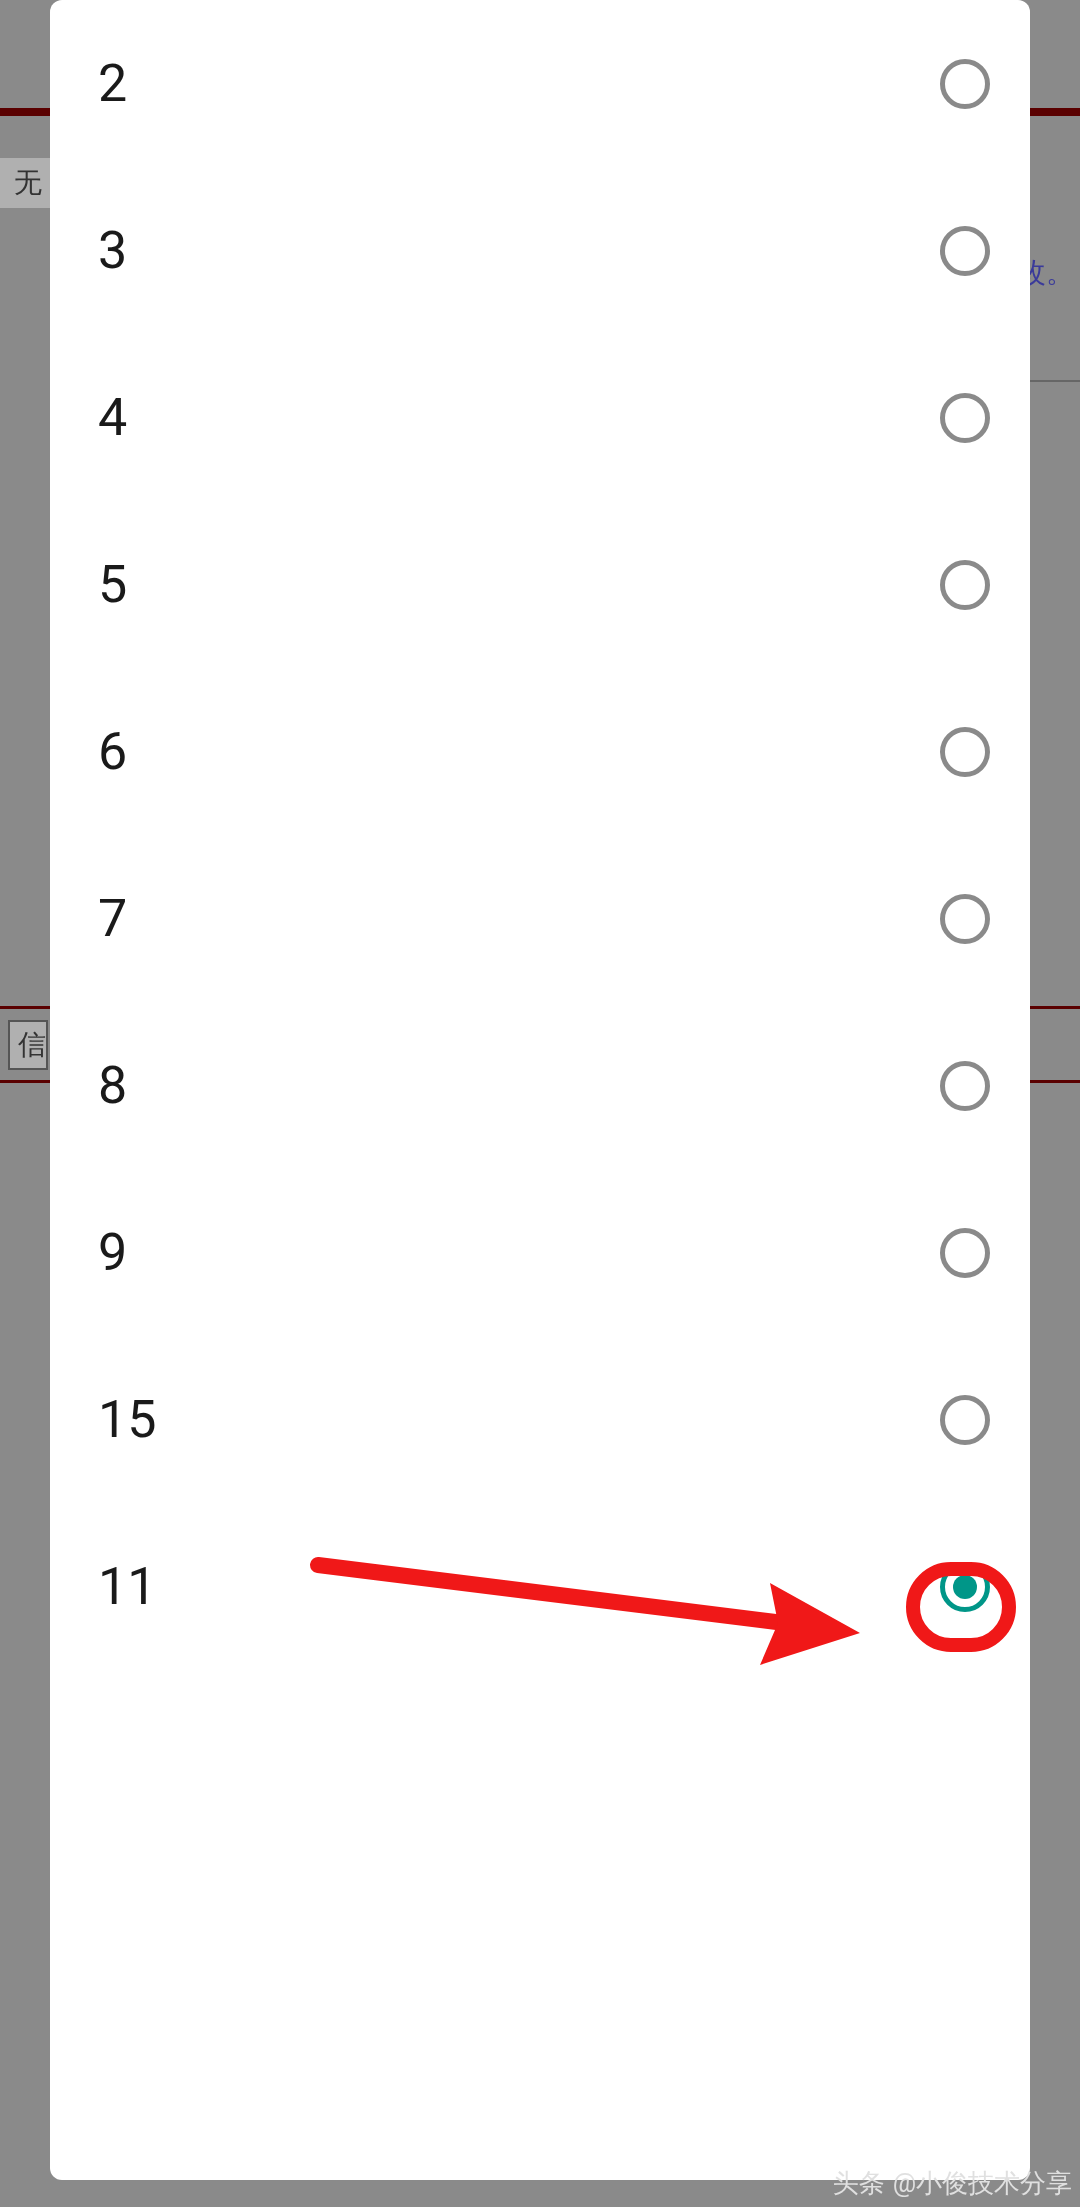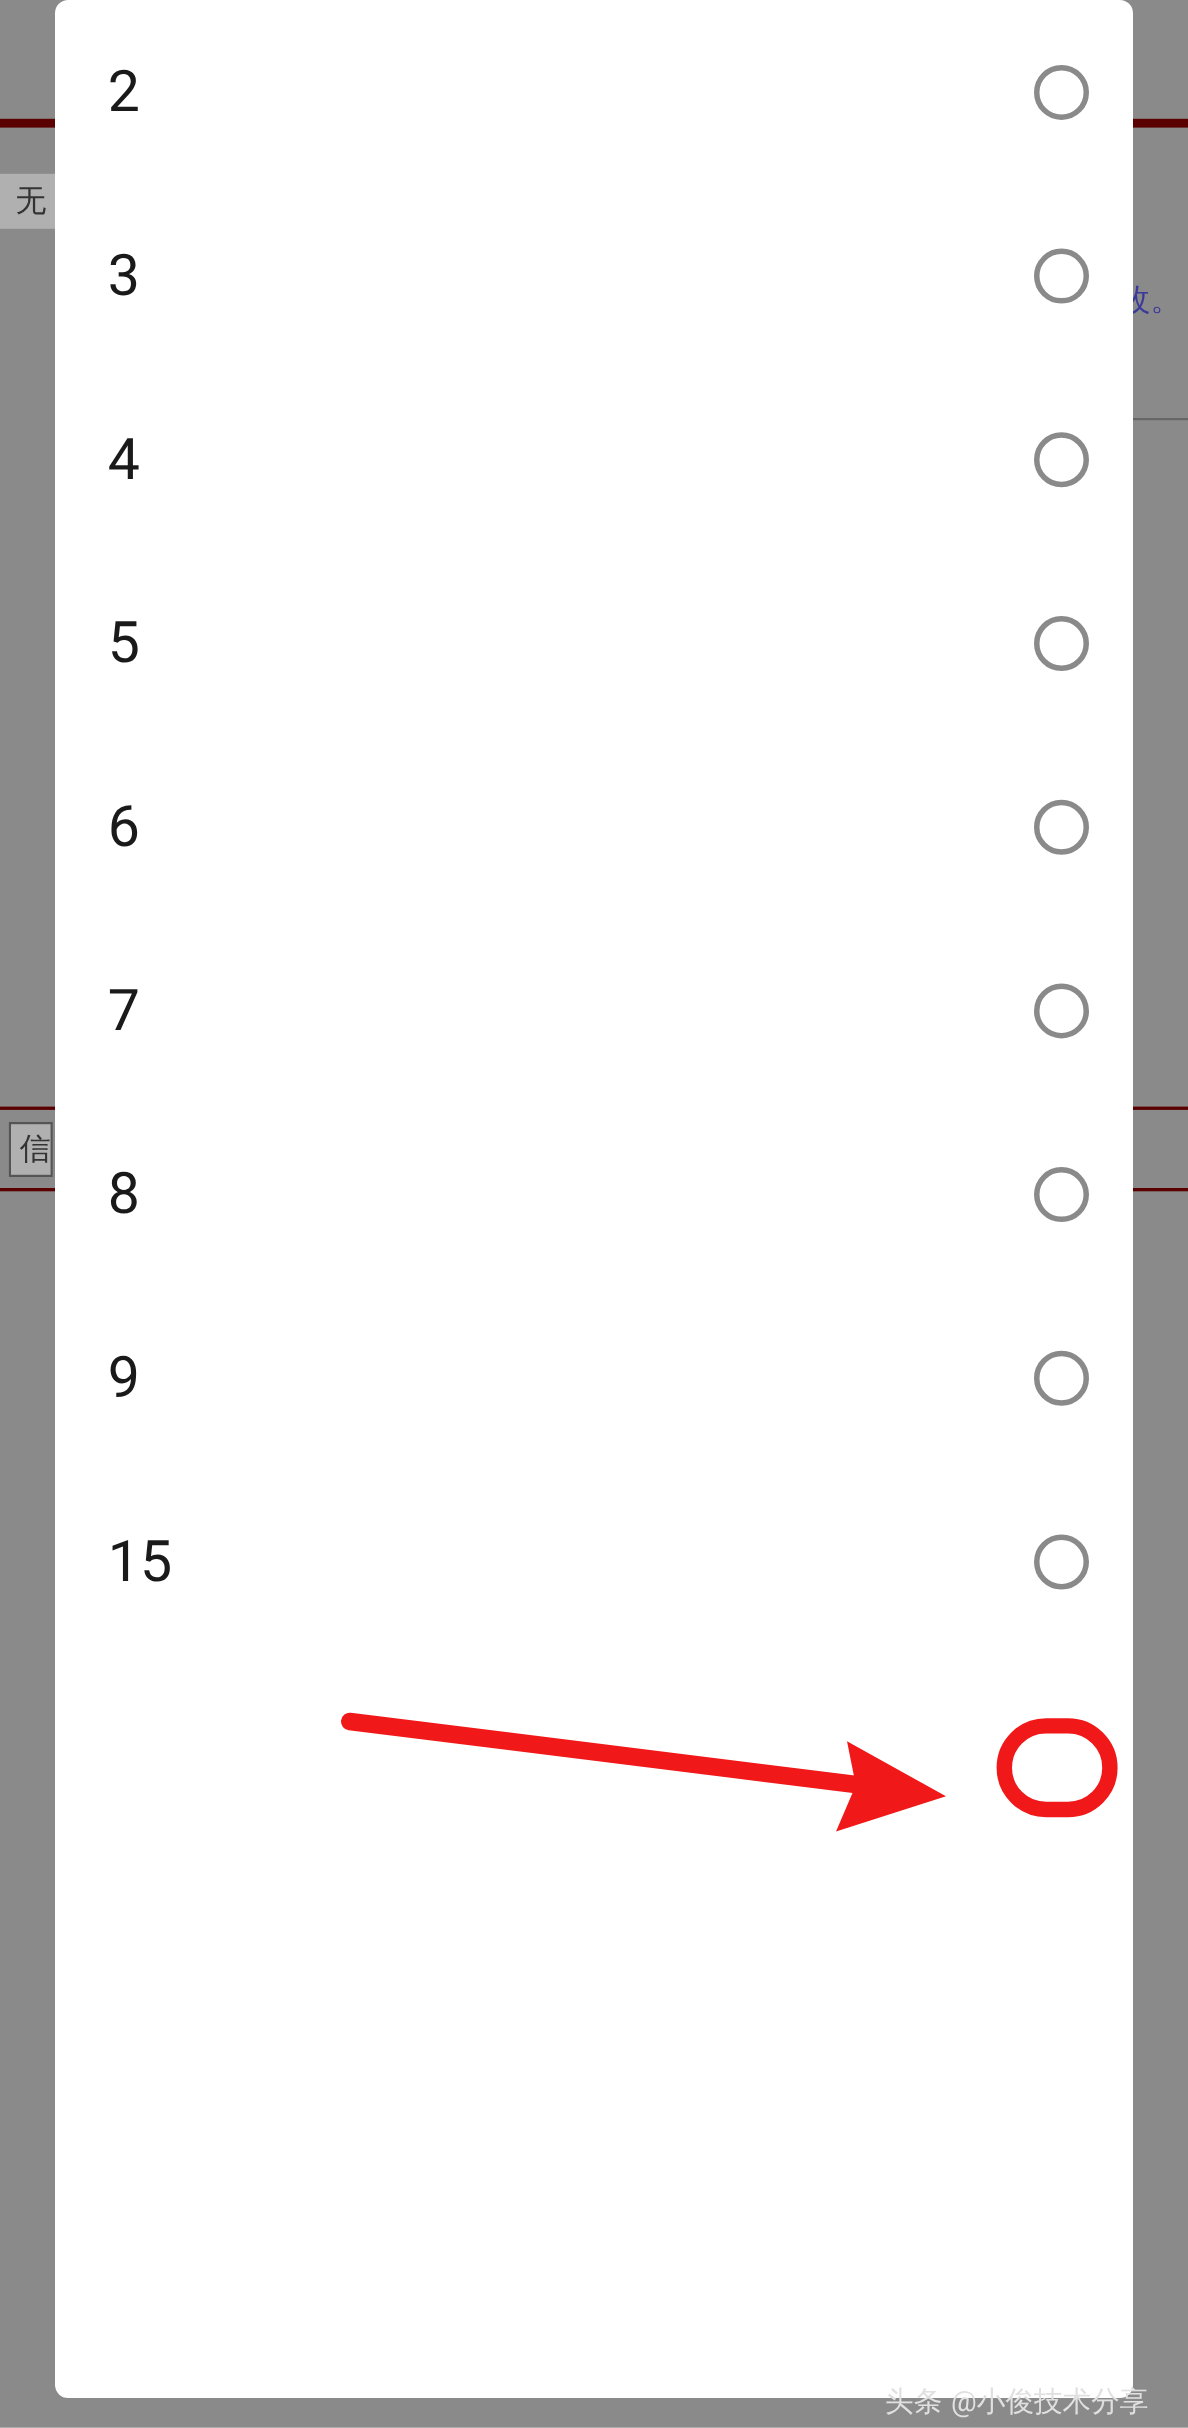--- a/index.html
+++ b/index.html
@@ -163,21 +163,21 @@
     }
     
     .arrow-annotation {
       position: absolute;
       pointer-events: none;
     }
     
     .watermark {
       position: absolute;
       bottom: 6px;
-      right: 36px;
+      right: 8px;
       display: flex;
       align-items: center;
       gap: 8px;
       color: #e0e0e0;
       font-size: 26px;
     }
   </style>
 </head>
 <body>
 
@@ -240,20 +240,27 @@
         <div class="radio">
           <div class="radio-circle"></div>
         </div>
       </div>
       <div class="option-row">
         <span class="option-label">15</span>
         <div class="radio">
           <div class="radio-circle"></div>
         </div>
       </div>
+      <div class="option-row">
+        <span class="option-label">11</span>
+        <div class="radio radio-selected">
+          <div class="radio-circle"></div>
+          <div class="radio-dot"></div>
+        </div>
+      </div>
     </div>
 </div>
 
 <div class="highlight-ring" style="top:1562px; left:906px;"></div>
 
 <svg class="arrow-annotation" style="top:1545px; left:300px;" width="580" height="130" viewBox="0 0 580 130">
   <line x1="18" y1="20" x2="500" y2="80" stroke="#f01818" stroke-width="16" stroke-linecap="round"></line>
   <polygon points="560,88 470,38 478,78 460,120" fill="#f01818"></polygon>
 </svg>
 

